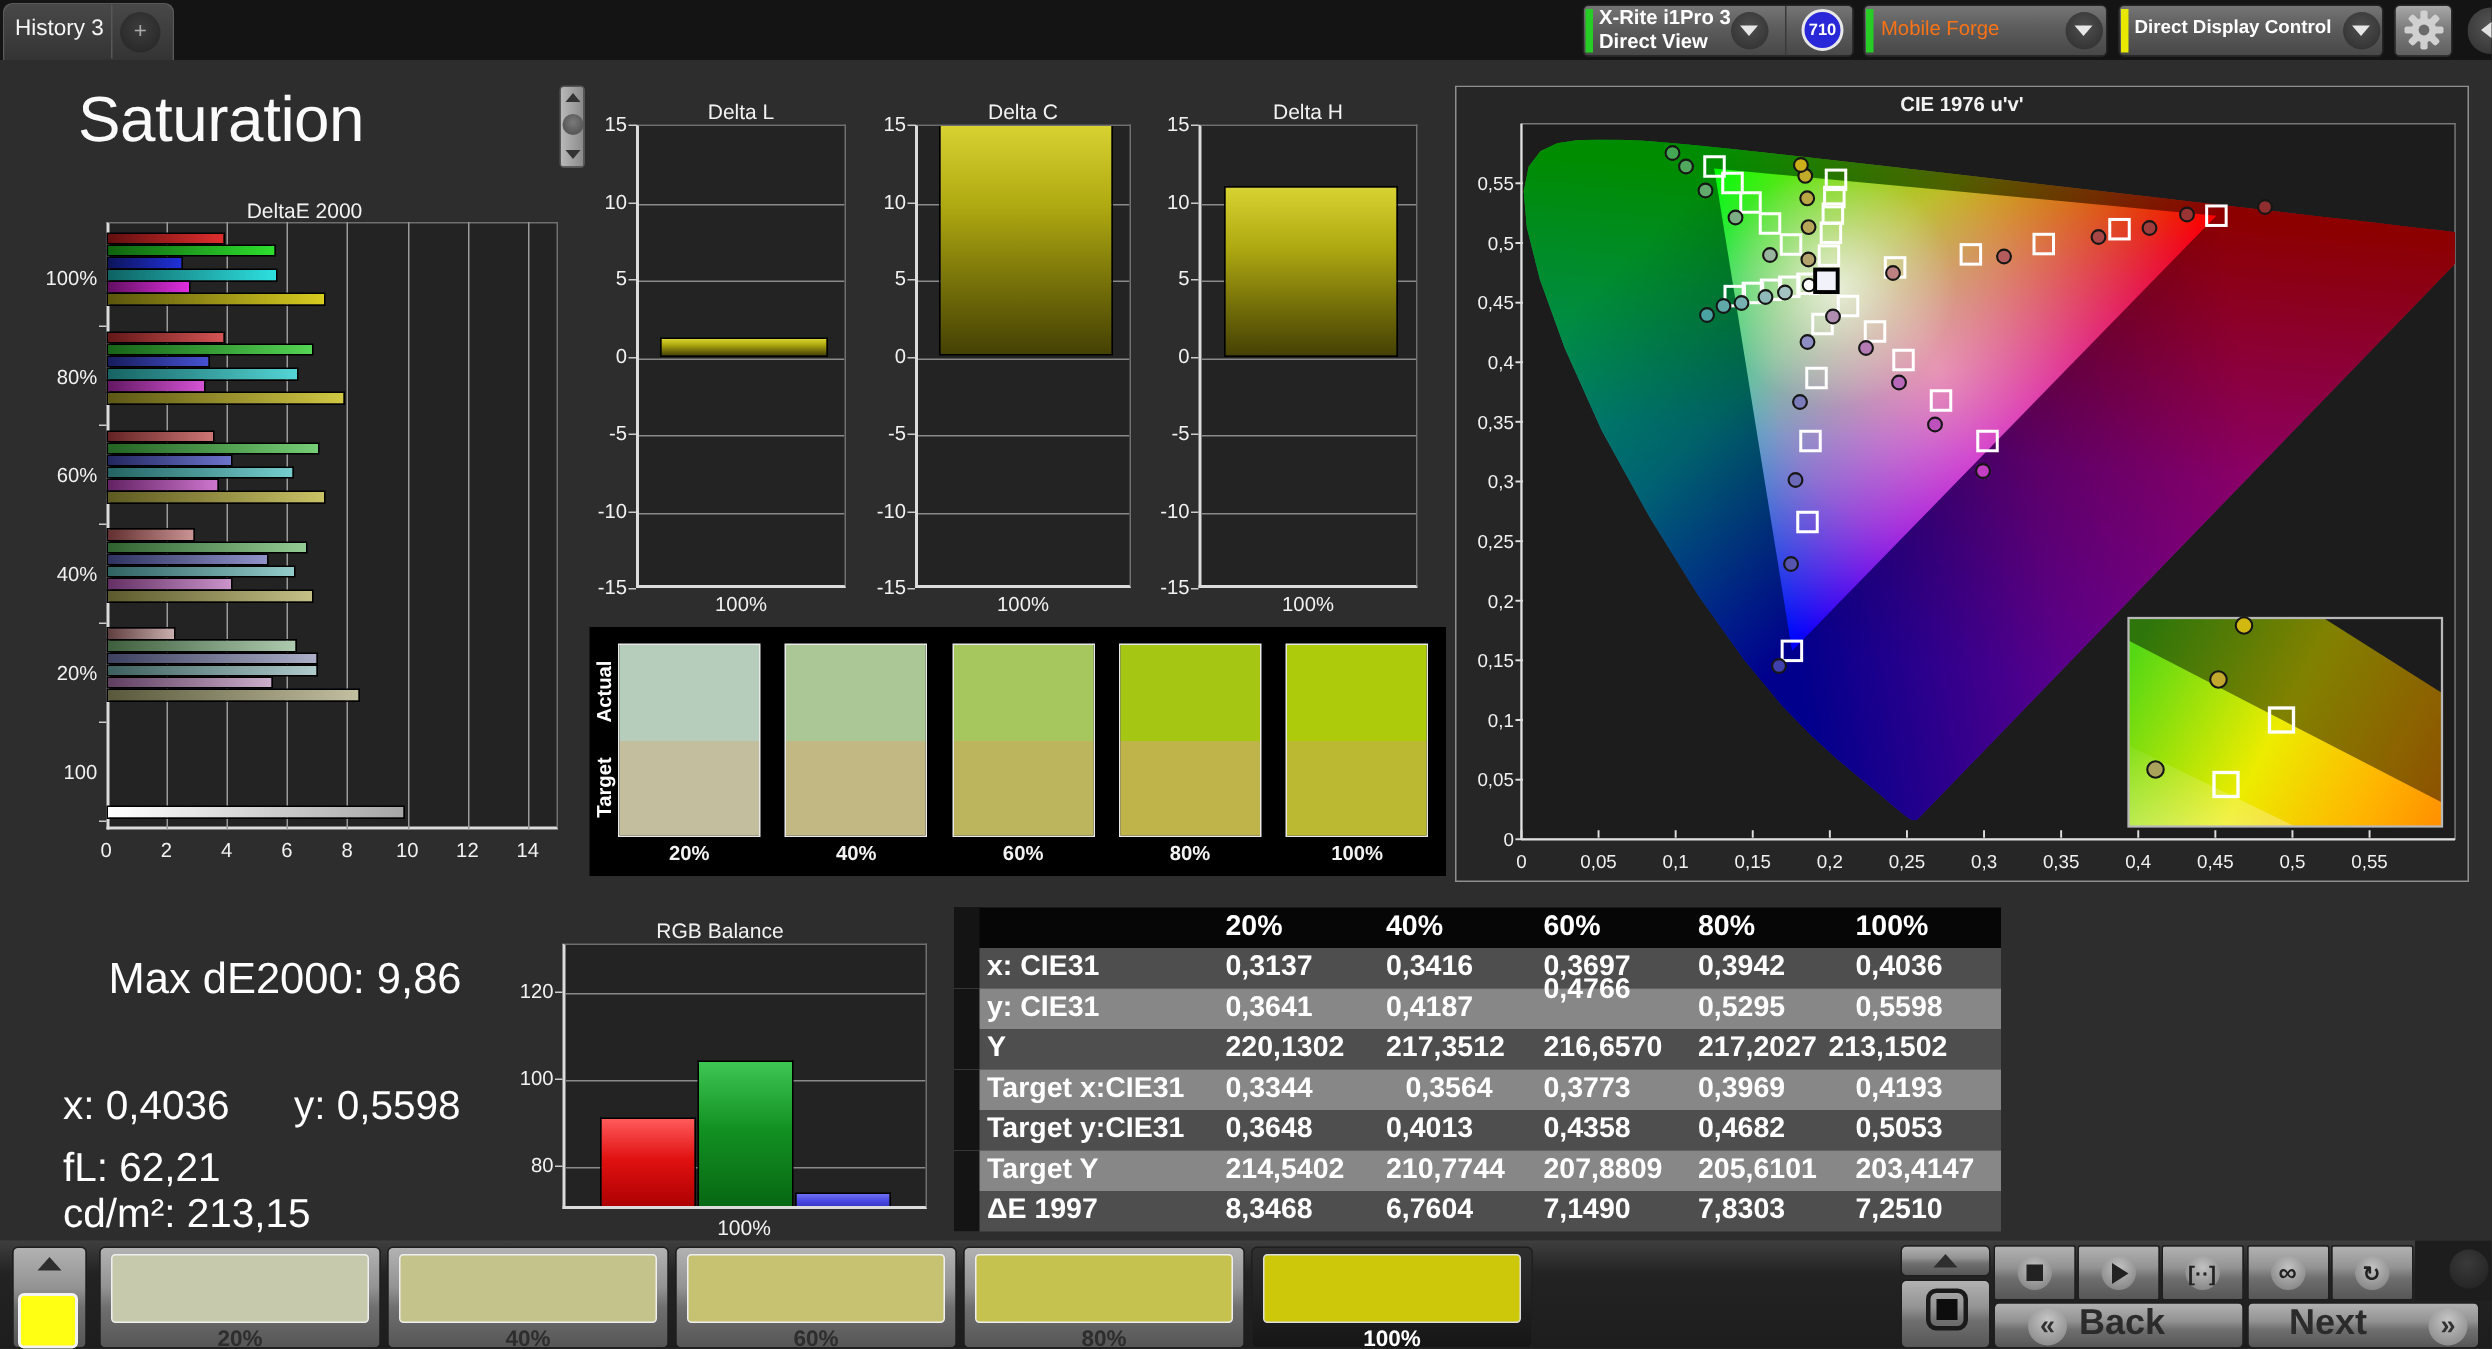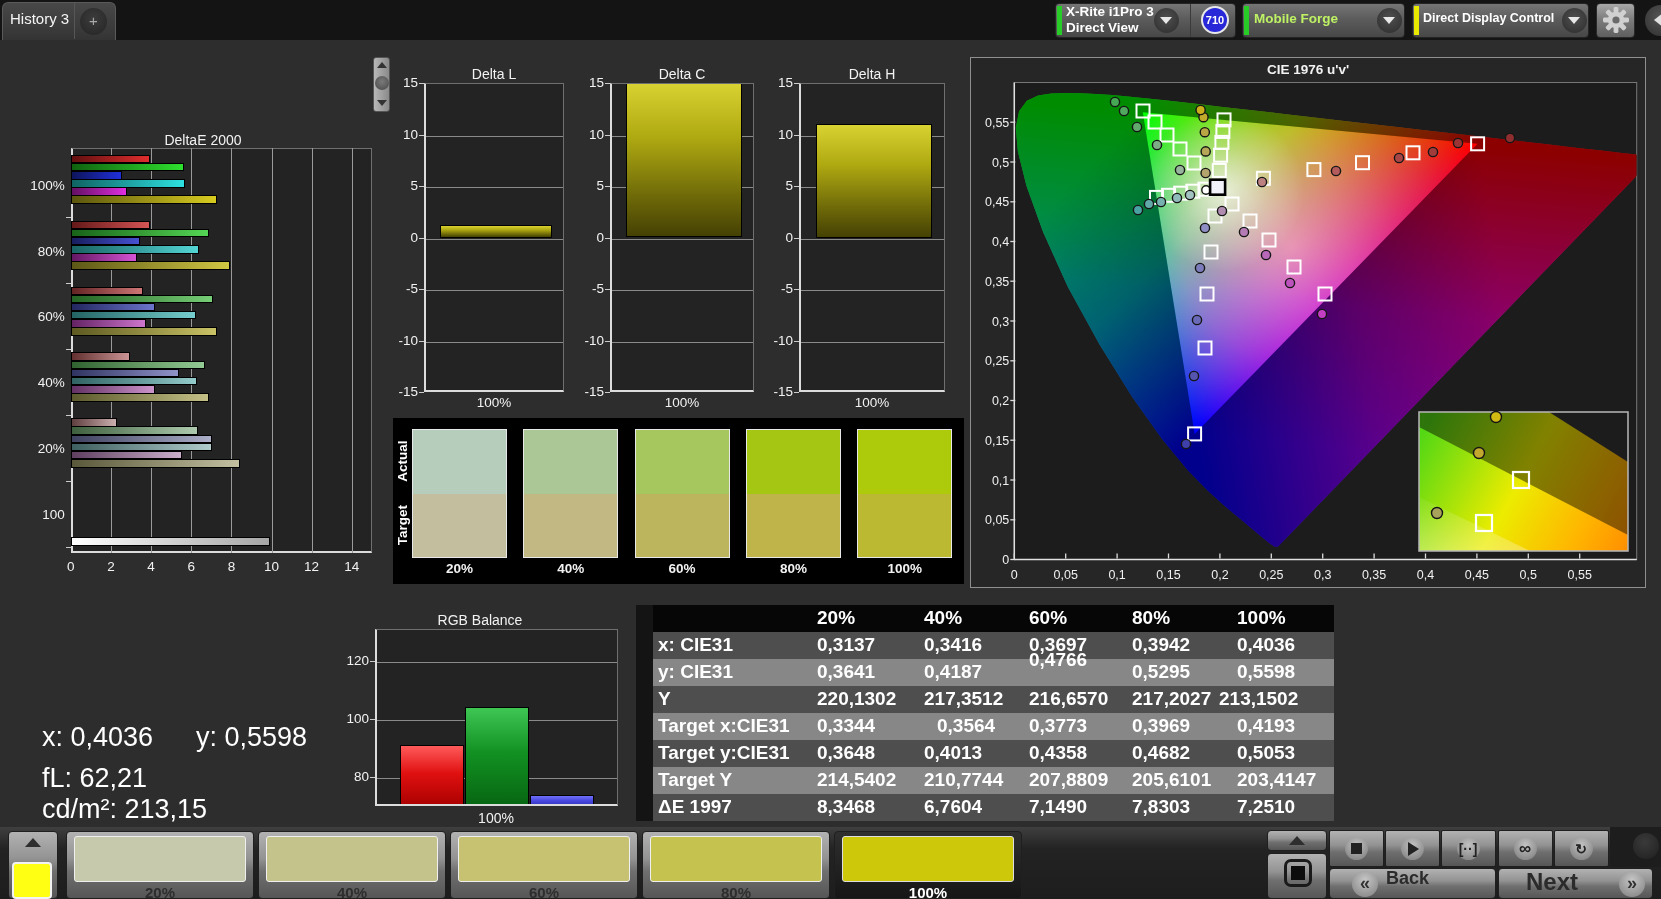--- a/index.html
+++ b/index.html
@@ -21,21 +21,21 @@
 <div style="position:absolute;left:80px;top:8px;width:27px;height:27px;border-radius:50%;background:radial-gradient(circle at 50% 40%,#3c3c3c,#2a2a2a 75%);color:#aaa;font-size:15px;text-align:center;line-height:26px">+</div>
 <div style="position:absolute;top:3px;height:35px;background:linear-gradient(180deg,#757575,#5c5c5c 45%,#474747);border:1px solid #242424;border-radius:4px;box-sizing:border-box;left:1055px;width:181px"></div>
 <div style="position:absolute;left:1057px;top:6px;width:5px;height:29px;background:#27cc27"></div>
 <div style="position:absolute;left:1066px;top:4px;font-size:13.5px;font-weight:bold;color:#fff;line-height:16px;white-space:nowrap">X-Rite i1Pro 3<br>Direct View</div>
 <div style="position:absolute;left:1154px;top:8px;width:25px;height:25px;border-radius:50%;background:radial-gradient(circle at 50% 40%,#4f4f4f,#353535 75%)"></div>
     <div style="position:absolute;left:1160px;top:17px;width:0;height:0;border-left:6px solid transparent;border-right:6px solid transparent;border-top:7px solid #e8e8e8"></div>
 <div style="position:absolute;left:1190px;top:4px;width:1px;height:33px;background:#3a3a3a"></div>
 <div style="position:absolute;left:1201px;top:6px;width:28px;height:28px;border-radius:50%;background:#2828d8;border:2px solid #e8e8e8;box-sizing:border-box;color:#fff;font-size:11px;font-weight:bold;text-align:center;line-height:24px">710</div>
 <div style="position:absolute;top:3px;height:35px;background:linear-gradient(180deg,#757575,#5c5c5c 45%,#474747);border:1px solid #242424;border-radius:4px;box-sizing:border-box;left:1242px;width:163px"></div>
 <div style="position:absolute;left:1244px;top:6px;width:5px;height:29px;background:#27cc27"></div>
-<div style="position:absolute;left:1254px;top:11px;font-size:13.5px;font-weight:bold;color:#bef264;white-space:nowrap">Mobile Forge</div>
+<div style="position:absolute;left:1254px;top:11px;font-size:13.5px;font-weight:normal;color:#f97316;white-space:nowrap">Mobile Forge</div>
 <div style="position:absolute;left:1377px;top:8px;width:25px;height:25px;border-radius:50%;background:radial-gradient(circle at 50% 40%,#4f4f4f,#353535 75%)"></div>
     <div style="position:absolute;left:1383px;top:17px;width:0;height:0;border-left:6px solid transparent;border-right:6px solid transparent;border-top:7px solid #e8e8e8"></div>
 <div style="position:absolute;top:3px;height:35px;background:linear-gradient(180deg,#757575,#5c5c5c 45%,#474747);border:1px solid #242424;border-radius:4px;box-sizing:border-box;left:1412px;width:177px"></div>
 <div style="position:absolute;left:1414px;top:6px;width:5px;height:29px;background:#e8e800"></div>
 <div style="position:absolute;left:1423px;top:11px;font-size:12.5px;font-weight:bold;color:#fff;white-space:nowrap">Direct Display Control</div>
 <div style="position:absolute;left:1562px;top:8px;width:25px;height:25px;border-radius:50%;background:radial-gradient(circle at 50% 40%,#4f4f4f,#353535 75%)"></div>
     <div style="position:absolute;left:1568px;top:17px;width:0;height:0;border-left:6px solid transparent;border-right:6px solid transparent;border-top:7px solid #e8e8e8"></div>
 <div style="position:absolute;left:1596px;top:3px;width:39px;height:35px;background:linear-gradient(180deg,#a8a8a8,#7d7d7d 45%,#5f5f5f);border:1px solid #2a2a2a;border-radius:4px;box-sizing:border-box"></div>
 <svg style="position:absolute;left:1602px;top:6px" width="28" height="28" viewBox="0 0 28 28">
 <g fill="#d0d0d0">
@@ -52,20 +52,21 @@
 </g>
         </g>
 <circle cx="14" cy="14" r="8.2"></circle>
 <circle cx="14" cy="14" r="3.6" fill="#6a6a6a"></circle>
       </g>
     </svg>
 <div style="position:absolute;left:1645px;top:4px;width:16px;height:33px;overflow:hidden">
       <div style="position:absolute;left:0;top:1px;width:31px;height:31px;border-radius:50%;background:radial-gradient(circle at 50% 40%,#565656,#383838 75%)"></div>
       <div style="position:absolute;left:9px;top:9px;width:0;height:0;border-top:7px solid transparent;border-bottom:7px solid transparent;border-right:9px solid #e0e0e0"></div>
     </div>
+<div style="position:absolute;left:52px;top:57px;font-size:42.5px;color:#fafafa;letter-spacing:-0.3px">Saturation</div>
 <div class="lab" style="left:143px;top:132px;width:120px;text-align:center;font-size:14px">DeltaE 2000</div>
 <div class="plot" style="left:70.8px;top:148.3px;width:300.8px;height:405px"></div>
 <div style="position:absolute;left:110.9px;top:148.3px;width:1px;height:405.0px;background:#9a9a9a"></div>
 <div style="position:absolute;left:151.1px;top:148.3px;width:1px;height:405.0px;background:#9a9a9a"></div>
 <div style="position:absolute;left:191.2px;top:148.3px;width:1px;height:405.0px;background:#9a9a9a"></div>
 <div style="position:absolute;left:231.4px;top:148.3px;width:1px;height:405.0px;background:#9a9a9a"></div>
 <div style="position:absolute;left:271.5px;top:148.3px;width:1px;height:405.0px;background:#9a9a9a"></div>
 <div style="position:absolute;left:311.6px;top:148.3px;width:1px;height:405.0px;background:#9a9a9a"></div>
 <div style="position:absolute;left:351.8px;top:148.3px;width:1px;height:405.0px;background:#9a9a9a"></div>
 <div style="position:absolute;left:65.8px;top:217.0px;width:5px;height:1px;background:#cccccc"></div>
@@ -412,20 +413,21 @@
 <text x="455.5" y="521.5" text-anchor="middle" class="al">0,4</text>
 <line x1="455.5" y1="501.5" x2="455.5" y2="496.5" stroke="#dddddd" stroke-width="1.3"></line>
 <text x="506.9" y="521.5" text-anchor="middle" class="al">0,45</text>
 <line x1="506.9" y1="501.5" x2="506.9" y2="496.5" stroke="#dddddd" stroke-width="1.3"></line>
 <text x="558.3" y="521.5" text-anchor="middle" class="al">0,5</text>
 <line x1="558.3" y1="501.5" x2="558.3" y2="496.5" stroke="#dddddd" stroke-width="1.3"></line>
 <text x="609.7" y="521.5" text-anchor="middle" class="al">0,55</text>
 <line x1="609.7" y1="501.5" x2="609.7" y2="496.5" stroke="#dddddd" stroke-width="1.3"></line>
 </g>
 </svg>
+<div style="position:absolute;left:190px;top:637px;transform:translateX(-50%);white-space:nowrap;font-size:29px;color:#fff">Max dE2000: 9,86</div>
 <div style="position:absolute;left:42px;top:722px;font-size:27px;color:#fff">x: 0,4036</div>
 <div style="position:absolute;left:196px;top:722px;font-size:27px;color:#fff">y: 0,5598</div>
 <div style="position:absolute;left:42px;top:763px;font-size:27px;color:#fff">fL: 62,21</div>
 <div style="position:absolute;left:42px;top:794px;font-size:27px;color:#fff">cd/m²: 213,15</div>
 <div class="lab" style="left:420px;top:612px;width:120px;text-align:center;font-size:14px">RGB Balance</div>
 <div class="plot" style="left:375.1px;top:629.2px;width:242.7px;height:177.3px">
 <div style="position:absolute;left:0;top:32.1px;width:100%;height:1px;background:#8a8a8a"></div>
 <div style="position:absolute;left:0;top:90.0px;width:100%;height:1px;background:#8a8a8a"></div>
 <div style="position:absolute;left:0;top:147.9px;width:100%;height:1px;background:#8a8a8a"></div>
 <div style="position:absolute;left:23.1px;top:114.6px;width:63.5px;height:62.7px;background:linear-gradient(180deg,#ff5a5a,#e01010 45%,#a80000);border:1px solid #000;border-bottom:none;box-sizing:border-box"></div>
@@ -539,17 +541,17 @@
 <div style="position:absolute;left:1448px;top:841px;width:40px;text-align:center;font-size:14px;font-weight:bold;color:#222">[··]</div>
 <div class="gbtn" style="left:1498px;top:830px;width:55px;height:37px;border-radius:2px"></div>
 <div style="position:absolute;left:1514px;top:837px;width:23px;height:23px;border-radius:50%;background:radial-gradient(circle at 50% 35%,#c2c2c2,#8f8f8f 70%,#7a7a7a)"></div>
 <div style="position:absolute;left:1505px;top:839px;width:40px;text-align:center;font-size:17px;font-weight:bold;color:#222">∞</div>
 <div class="gbtn" style="left:1554px;top:830px;width:55px;height:37px;border-radius:2px"></div>
 <div style="position:absolute;left:1570px;top:837px;width:23px;height:23px;border-radius:50%;background:radial-gradient(circle at 50% 35%,#c2c2c2,#8f8f8f 70%,#7a7a7a)"></div>
 <div style="position:absolute;left:1561px;top:841px;width:40px;text-align:center;font-size:14px;font-weight:bold;color:#222">↻</div>
 <div class="gbtn" style="left:1329px;top:868px;width:167px;height:31px"></div>
 <div class="gbtn" style="left:1498px;top:868px;width:155px;height:31px"></div>
 <div style="position:absolute;left:1352px;top:871px;width:26px;height:26px;border-radius:50%;background:radial-gradient(circle at 50% 35%,#c6c6c6,#909090 75%);color:#333;font-size:18px;font-weight:bold;text-align:center;line-height:24px">«</div>
-<div style="position:absolute;left:1386px;top:868px;font-size:18px;font-weight:bold;color:#2b2b2b">Back</div>
+<div style="position:absolute;left:1386px;top:868px;font-size:24px;font-weight:bold;color:#2b2b2b">Back</div>
 <div style="position:absolute;left:1526px;top:868px;font-size:24px;font-weight:bold;color:#2b2b2b">Next</div>
 <div style="position:absolute;left:1619px;top:871px;width:26px;height:26px;border-radius:50%;background:radial-gradient(circle at 50% 35%,#c6c6c6,#909090 75%);color:#333;font-size:18px;font-weight:bold;text-align:center;line-height:24px">»</div>
 <div style="position:absolute;left:1610px;top:827px;width:51px;height:40px;background:#1d1d1d"></div>
 <div style="position:absolute;left:1633px;top:833px;width:26px;height:26px;border-radius:50%;background:radial-gradient(circle at 45% 35%,#3a3a3a,#262626 75%)"></div>
 </div>
 </body></html>

